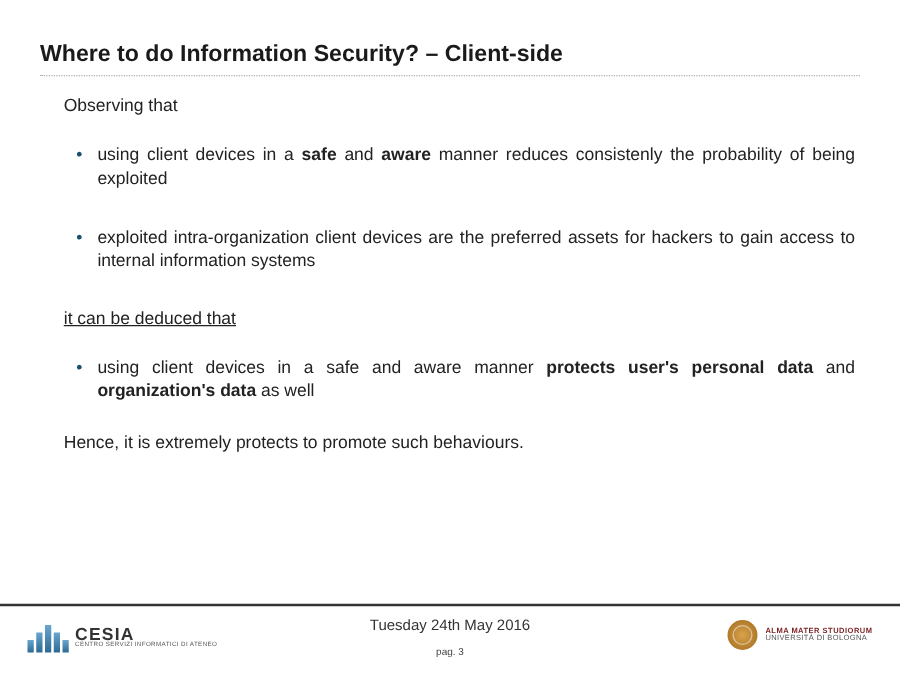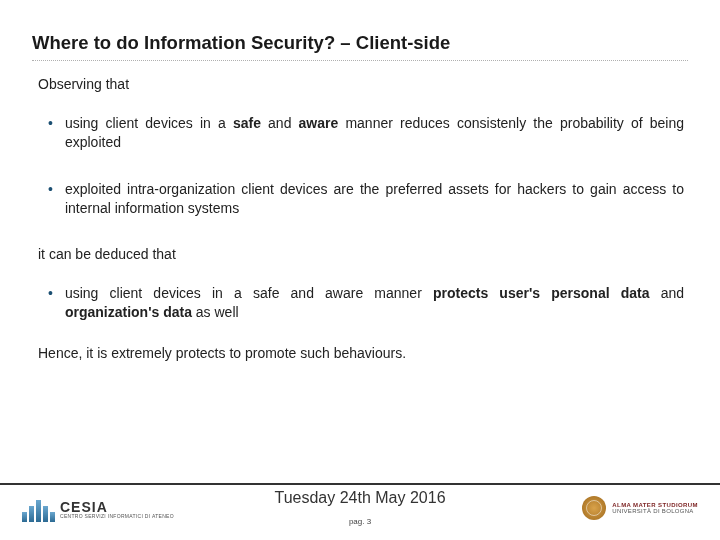--- a/index.html
+++ b/index.html
@@ -22,20 +22,21 @@
     margin-bottom: 6px;
   }
   .title-underline {
     border-bottom: 1px dotted #b0b0b0;
     margin-bottom: 14px;
   }
   .body {
     font-size: 14px;
     line-height: 1.35;
     padding: 0 4px 0 6px;
+    margin-left: 13px;
   }
   .lead {
     margin-bottom: 20px;
   }
   .bullet {
     display: flex;
     align-items: flex-start;
     margin: 0 0 28px 10px;
     text-align: justify;
   }
@@ -44,38 +45,39 @@
     font-size: 14px;
     line-height: 1.35;
     margin-right: 12px;
     flex-shrink: 0;
   }
   .bullet .txt {
     flex: 1;
   }
   .mid {
     margin: 0 0 20px 0;
+    text-decoration: underline;
   }
   .closing {
     margin: 0 0 12px 0;
   }
   .b3 { margin-bottom: 22px; }
   b { font-weight: bold; }
   .footer-rule {
     position: absolute;
     left: 0; right: 0;
     bottom: 55px;
     border-top: 2px solid #333;
   }
   .footer-date {
     position: absolute;
     width: 100%;
     text-align: center;
     bottom: 33px;
-    font-size: 16px;
+    font-size: 12px;
     color: #333;
   }
   .footer-pag {
     position: absolute;
     width: 100%;
     text-align: center;
     bottom: 14px;
     font-size: 8px;
     color: #444;
   }

